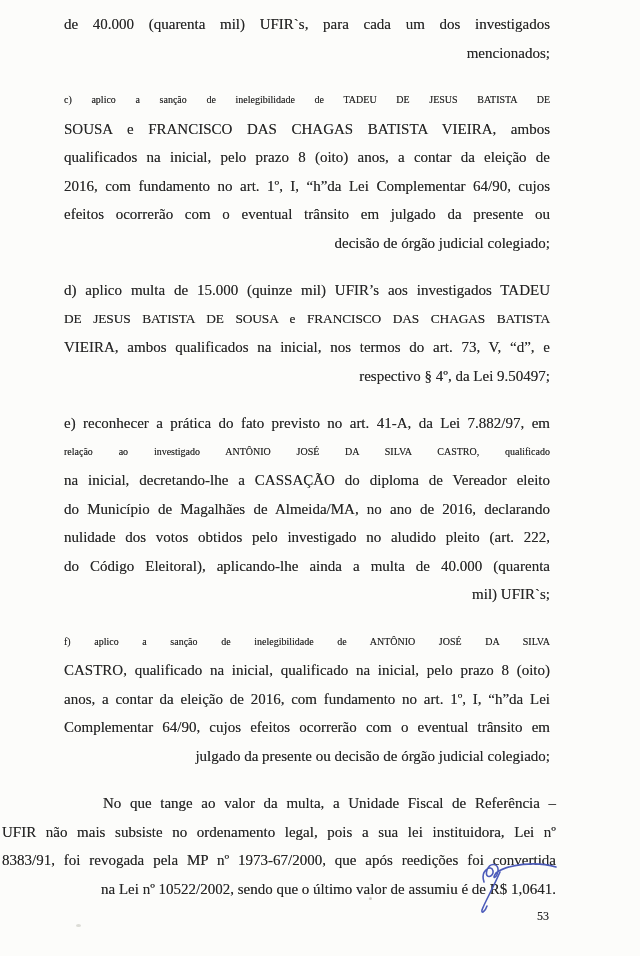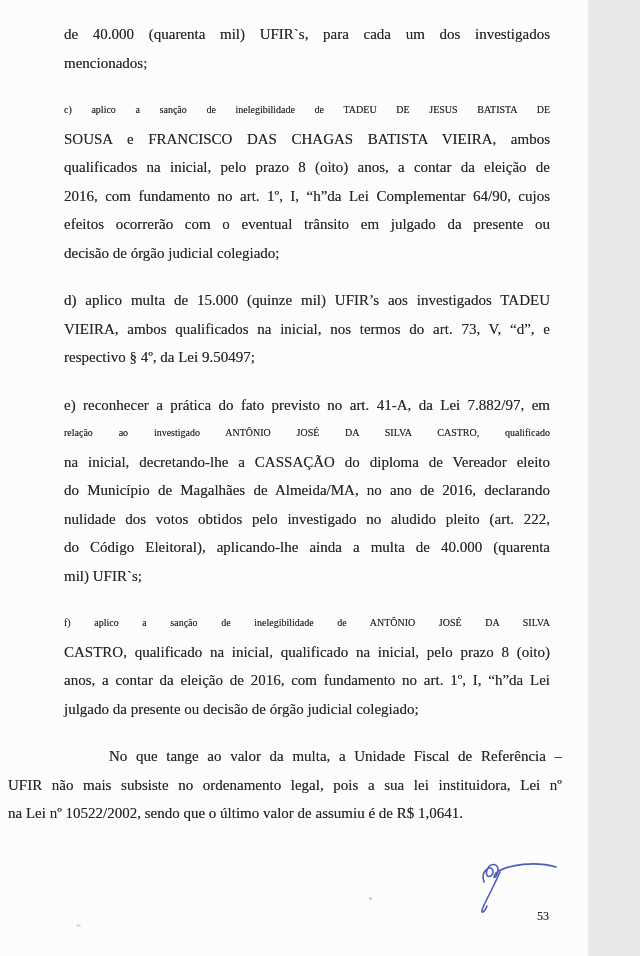--- a/index.html
+++ b/index.html
@@ -1,35 +1,35 @@
 <!DOCTYPE html>
 <html><head>
 <meta charset="utf-8">
 <style>
   html,body{margin:0;padding:0;background:#e8e8e8;}
   .page{
     position:relative;
-    width:588px;height:956px;
+    width:640px;height:956px;
     background:#fcfcfa;
     overflow:hidden;
     font-family:"Liberation Serif","DejaVu Serif",serif;
     color:#262626;
     box-sizing:border-box;
-    padding-top:20px;
+    padding-top:10px;
   }
   .para{margin:0 0 19px 64px;width:486px;}
-  .para.flush{margin-left:8px;width:554px;}
+  .para.flush{margin-left:2px;width:554px;}
   .line{
     height:28.5px;line-height:28.5px;
     font-size:15px;
     text-shadow:0 0 .4px rgba(20,20,20,.5);
     overflow:visible;white-space:normal;
   }
   .just{text-align:justify;text-align-last:justify;}
-  .last{text-align:left;}
+  .last{text-align:right;}
   .t1{font-size:10px;}
   .t2{font-size:13.4px;letter-spacing:-.1px;}
   .ind{padding-left:101px;box-sizing:border-box;}
   .pagenum{
     position:absolute;left:537px;top:909px;
     font-size:12px;color:#2a2a2a;
     text-shadow:0 0 .4px rgba(20,20,20,.5);
   }
   .sig{position:absolute;left:472px;top:856px;width:92px;height:62px;}
   .speck{position:absolute;border-radius:50%;}
@@ -50,44 +50,47 @@
     <div class="line just t1">c) aplico a sanção de inelegibilidade de TADEU DE JESUS BATISTA DE</div>
     <div class="line just">SOUSA e FRANCISCO DAS CHAGAS BATISTA VIEIRA, ambos</div>
     <div class="line just">qualificados na inicial, pelo prazo 8 (oito) anos, a contar da eleição de</div>
     <div class="line just">2016, com fundamento no art. 1º, I, “h”da Lei Complementar 64/90, cujos</div>
     <div class="line just">efeitos ocorrerão com o eventual trânsito em julgado da presente ou</div>
     <div class="line last">decisão de órgão judicial colegiado;</div>
   </div>
 
   <div class="para">
     <div class="line just">d) aplico multa de 15.000 (quinze mil) UFIR’s aos investigados TADEU</div>
+    <div class="line just t2">DE JESUS BATISTA DE SOUSA e FRANCISCO DAS CHAGAS BATISTA</div>
     <div class="line just">VIEIRA, ambos qualificados na inicial, nos termos do art. 73, V, “d”, e</div>
     <div class="line last">respectivo § 4º, da Lei 9.50497;</div>
   </div>
 
   <div class="para">
     <div class="line just">e) reconhecer a prática do fato previsto no art. 41-A, da Lei 7.882/97, em</div>
     <div class="line just t1">relação ao investigado ANTÔNIO JOSÉ DA SILVA CASTRO, qualificado</div>
     <div class="line just">na inicial, decretando-lhe a CASSAÇÃO do diploma de Vereador eleito</div>
     <div class="line just">do Município de Magalhães de Almeida/MA, no ano de 2016, declarando</div>
     <div class="line just">nulidade dos votos obtidos pelo investigado no aludido pleito (art. 222,</div>
     <div class="line just">do Código Eleitoral), aplicando-lhe ainda a multa de 40.000 (quarenta</div>
     <div class="line last">mil) UFIR`s;</div>
   </div>
 
   <div class="para">
     <div class="line just t1">f) aplico a sanção de inelegibilidade de ANTÔNIO JOSÉ DA SILVA</div>
     <div class="line just">CASTRO, qualificado na inicial, qualificado na inicial, pelo prazo 8 (oito)</div>
     <div class="line just">anos, a contar da eleição de 2016, com fundamento no art. 1º, I, “h”da Lei</div>
+    <div class="line just">Complementar 64/90, cujos efeitos ocorrerão com o eventual trânsito em</div>
     <div class="line last">julgado da presente ou decisão de órgão judicial colegiado;</div>
   </div>
 
   <div class="para flush">
     <div class="line just ind">No que tange ao valor da multa, a Unidade Fiscal de Referência –</div>
     <div class="line just">UFIR não mais subsiste no ordenamento legal, pois a sua lei instituidora, Lei nº</div>
+    <div class="line just">8383/91, foi revogada pela MP nº 1973-67/2000, que após reedições foi convertida</div>
     <div class="line last">na Lei nº 10522/2002, sendo que o último valor de assumiu é de R$ 1,0641.</div>
   </div>
 
   <svg class="sig" viewBox="0 0 92 62" fill="none" stroke="#4d5cba" stroke-width="1.6" stroke-linecap="round" stroke-linejoin="round">
     <path d="M12,26 C8,14 20,8 21,15 C22,21 12,24 15,14 C18,6 27,7 26,15 C25,22 19,24 24,17 C36,8 64,5 84,11"></path>
     <path d="M28,16 C20,34 12,48 10,54 C9,58 13,56 15,50"></path>
   </svg>
 
   <div class="speck a"></div>
   <div class="speck b"></div>

